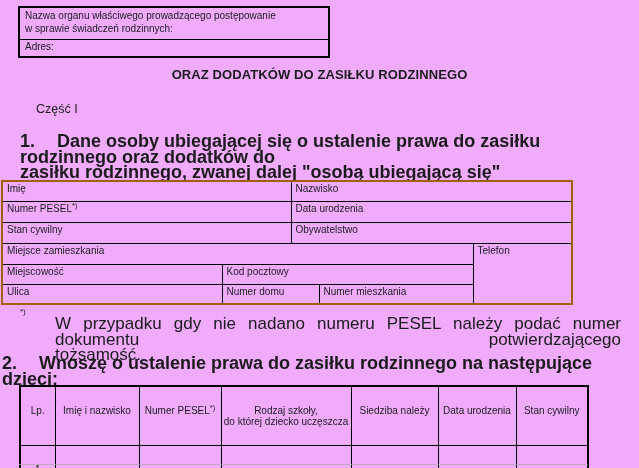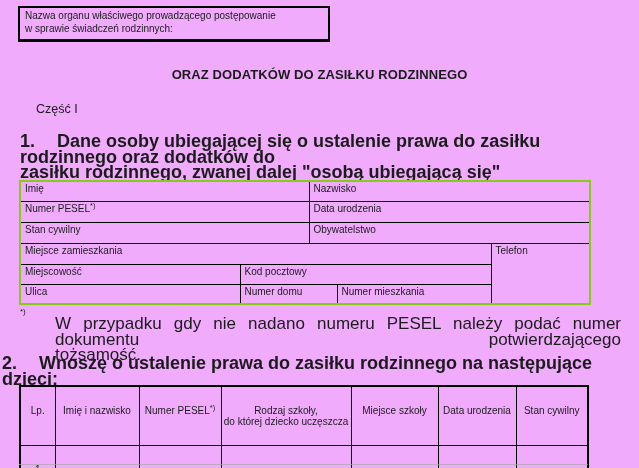--- a/index.html
+++ b/index.html
@@ -24,21 +24,21 @@
     font-weight:bold; font-size:13px; line-height:15px; letter-spacing:.1px;
   }
   .part-label { position:absolute; left:36px; top:102px; font-size:12.5px; }
   
   .sec-heading { position:absolute; font-weight:bold; font-size:18px; line-height:15.5px; }
   .sec-num { display:inline-block; width:37px; }
   
   table { position:absolute; border-collapse:collapse; table-layout:fixed; }
   td { border:1px solid #000; font-size:10px; line-height:12px; vertical-align:top;
        padding:1px 4px; overflow:hidden; white-space:nowrap; }
-  .t1 { left:19px; top:180px; width:570px; border:2px solid #84cc16;padding-left:32px; }
+  .t1 { left:1px; top:180px; width:570px; border:2px solid #a16207;padding-left:32px; }
   .t1 tr.r20 { height:20px; } .t1 tr.r21 { height:21px; }
   .t2 { left:19px; top:385px; width:568px; border:2px solid #000; }
   .t2 td { text-align:center; padding:18px 2px; }
   .t2 tr.hdr { height:30px; } .t2 tr.row { height:22px; }
   .hdr2line div { line-height:11px; }
   sup.fnmark { font-size:7.5px; vertical-align:super; line-height:0; }
   
   .footnote-marker { position:absolute; left:20px; top:307px; font-size:8px; }
   .footnote-text { position:absolute; left:55px; top:308px; width:566px;
     font-size:17px; line-height:15.5px;margin-top:8px; }
@@ -49,20 +49,23 @@
 </style>
 </head>
 <body>
 
 <div class="page">
 
   <div class="header-box">
     <div class="cell-top">
       <div>Nazwa organu właściwego prowadzącego postępowanie</div>
       <div>w sprawie świadczeń rodzinnych:</div>
+    </div>
+    <div class="cell-bottom">
+      <span>Adres:</span>
     </div>
   </div>
 
   <div class="title-block">
     <div>ORAZ DODATKÓW DO ZASIŁKU RODZINNEGO</div>
   </div>
 
   <div class="part-label">Część I</div>
 
   <div class="sec-heading" style="left:20px; top:134px; width:604px;">
@@ -131,21 +134,21 @@
       </colgroup>
     <tbody>
         <tr class="hdr">
       <td><span>Lp.</span></td>
       <td><span>Imię i nazwisko</span></td>
       <td><span>Numer PESEL</span><sup class="fnmark">*)</sup></td>
       <td class="hdr2line">
         <div>Rodzaj szkoły,</div>
         <div>do której dziecko uczęszcza</div>
       </td>
-      <td><span>Miejsce szkoły</span></td>
+      <td><span>Siedziba należy</span></td>
       <td><span>Data urodzenia</span></td>
       <td><span>Stan cywilny</span></td>
     </tr>
     <tr class="row">
       <td>1</td>
       <td></td>
       <td></td>
       <td></td>
       <td></td>
       <td></td>

